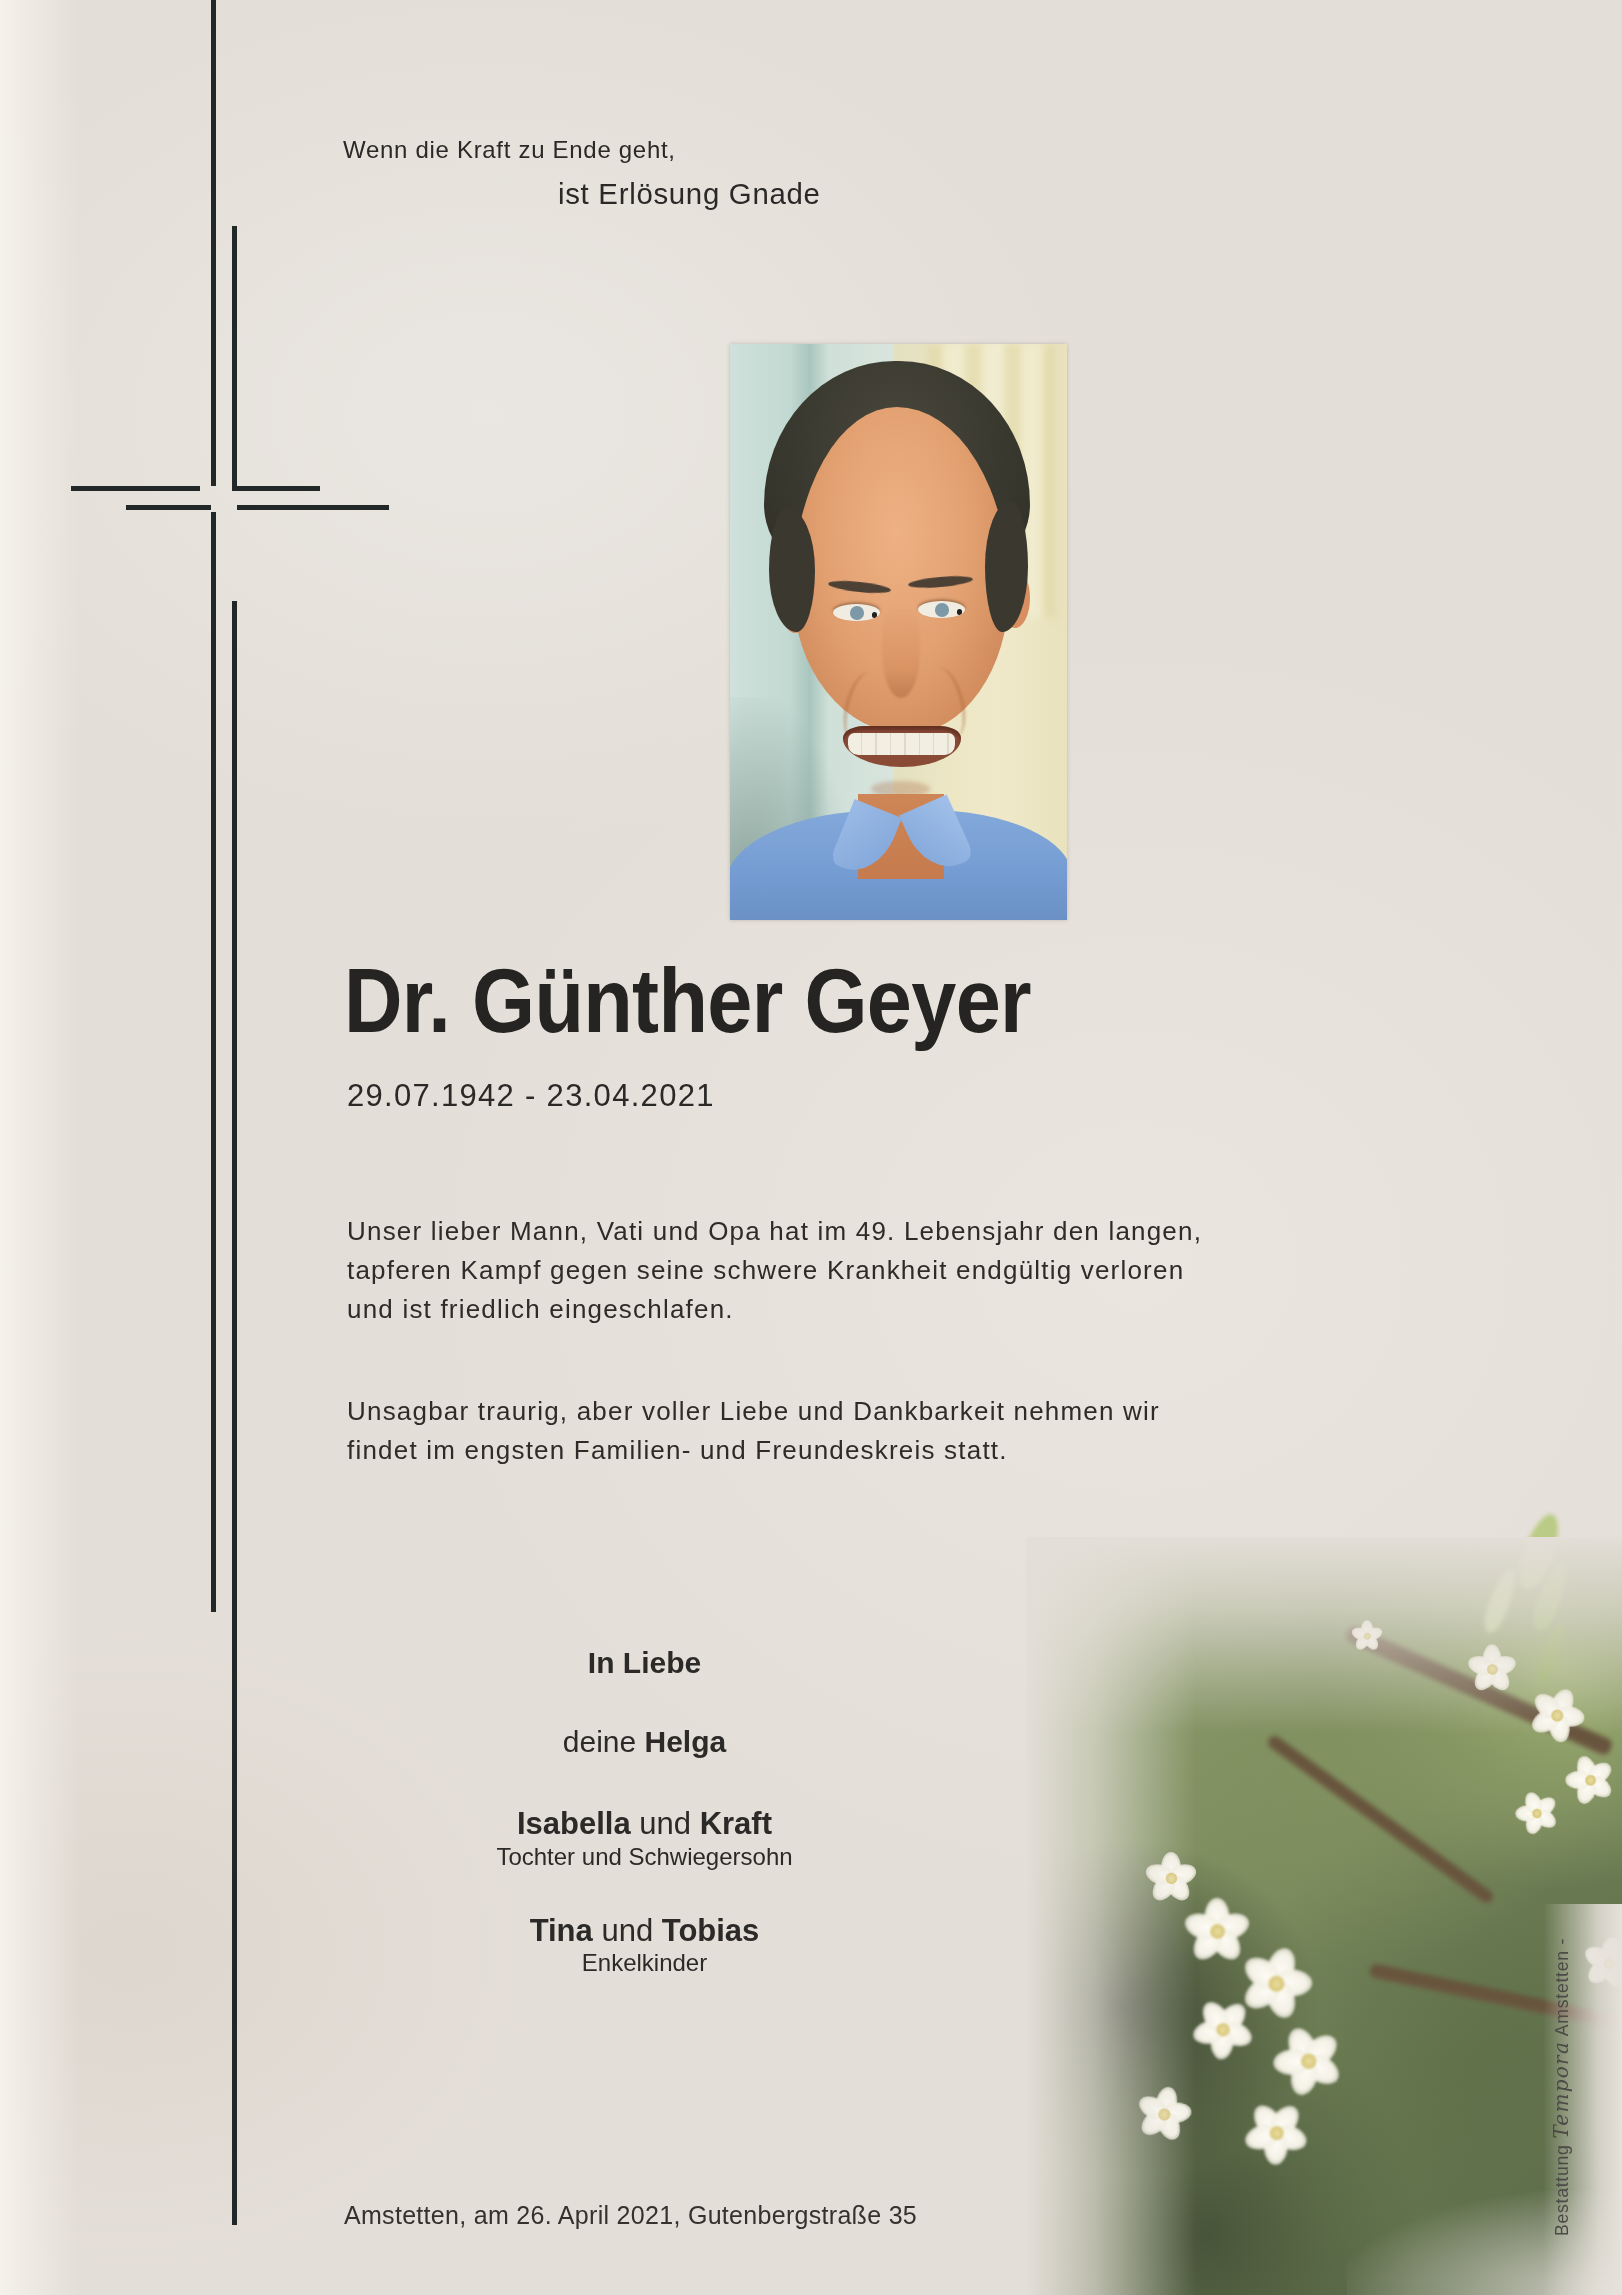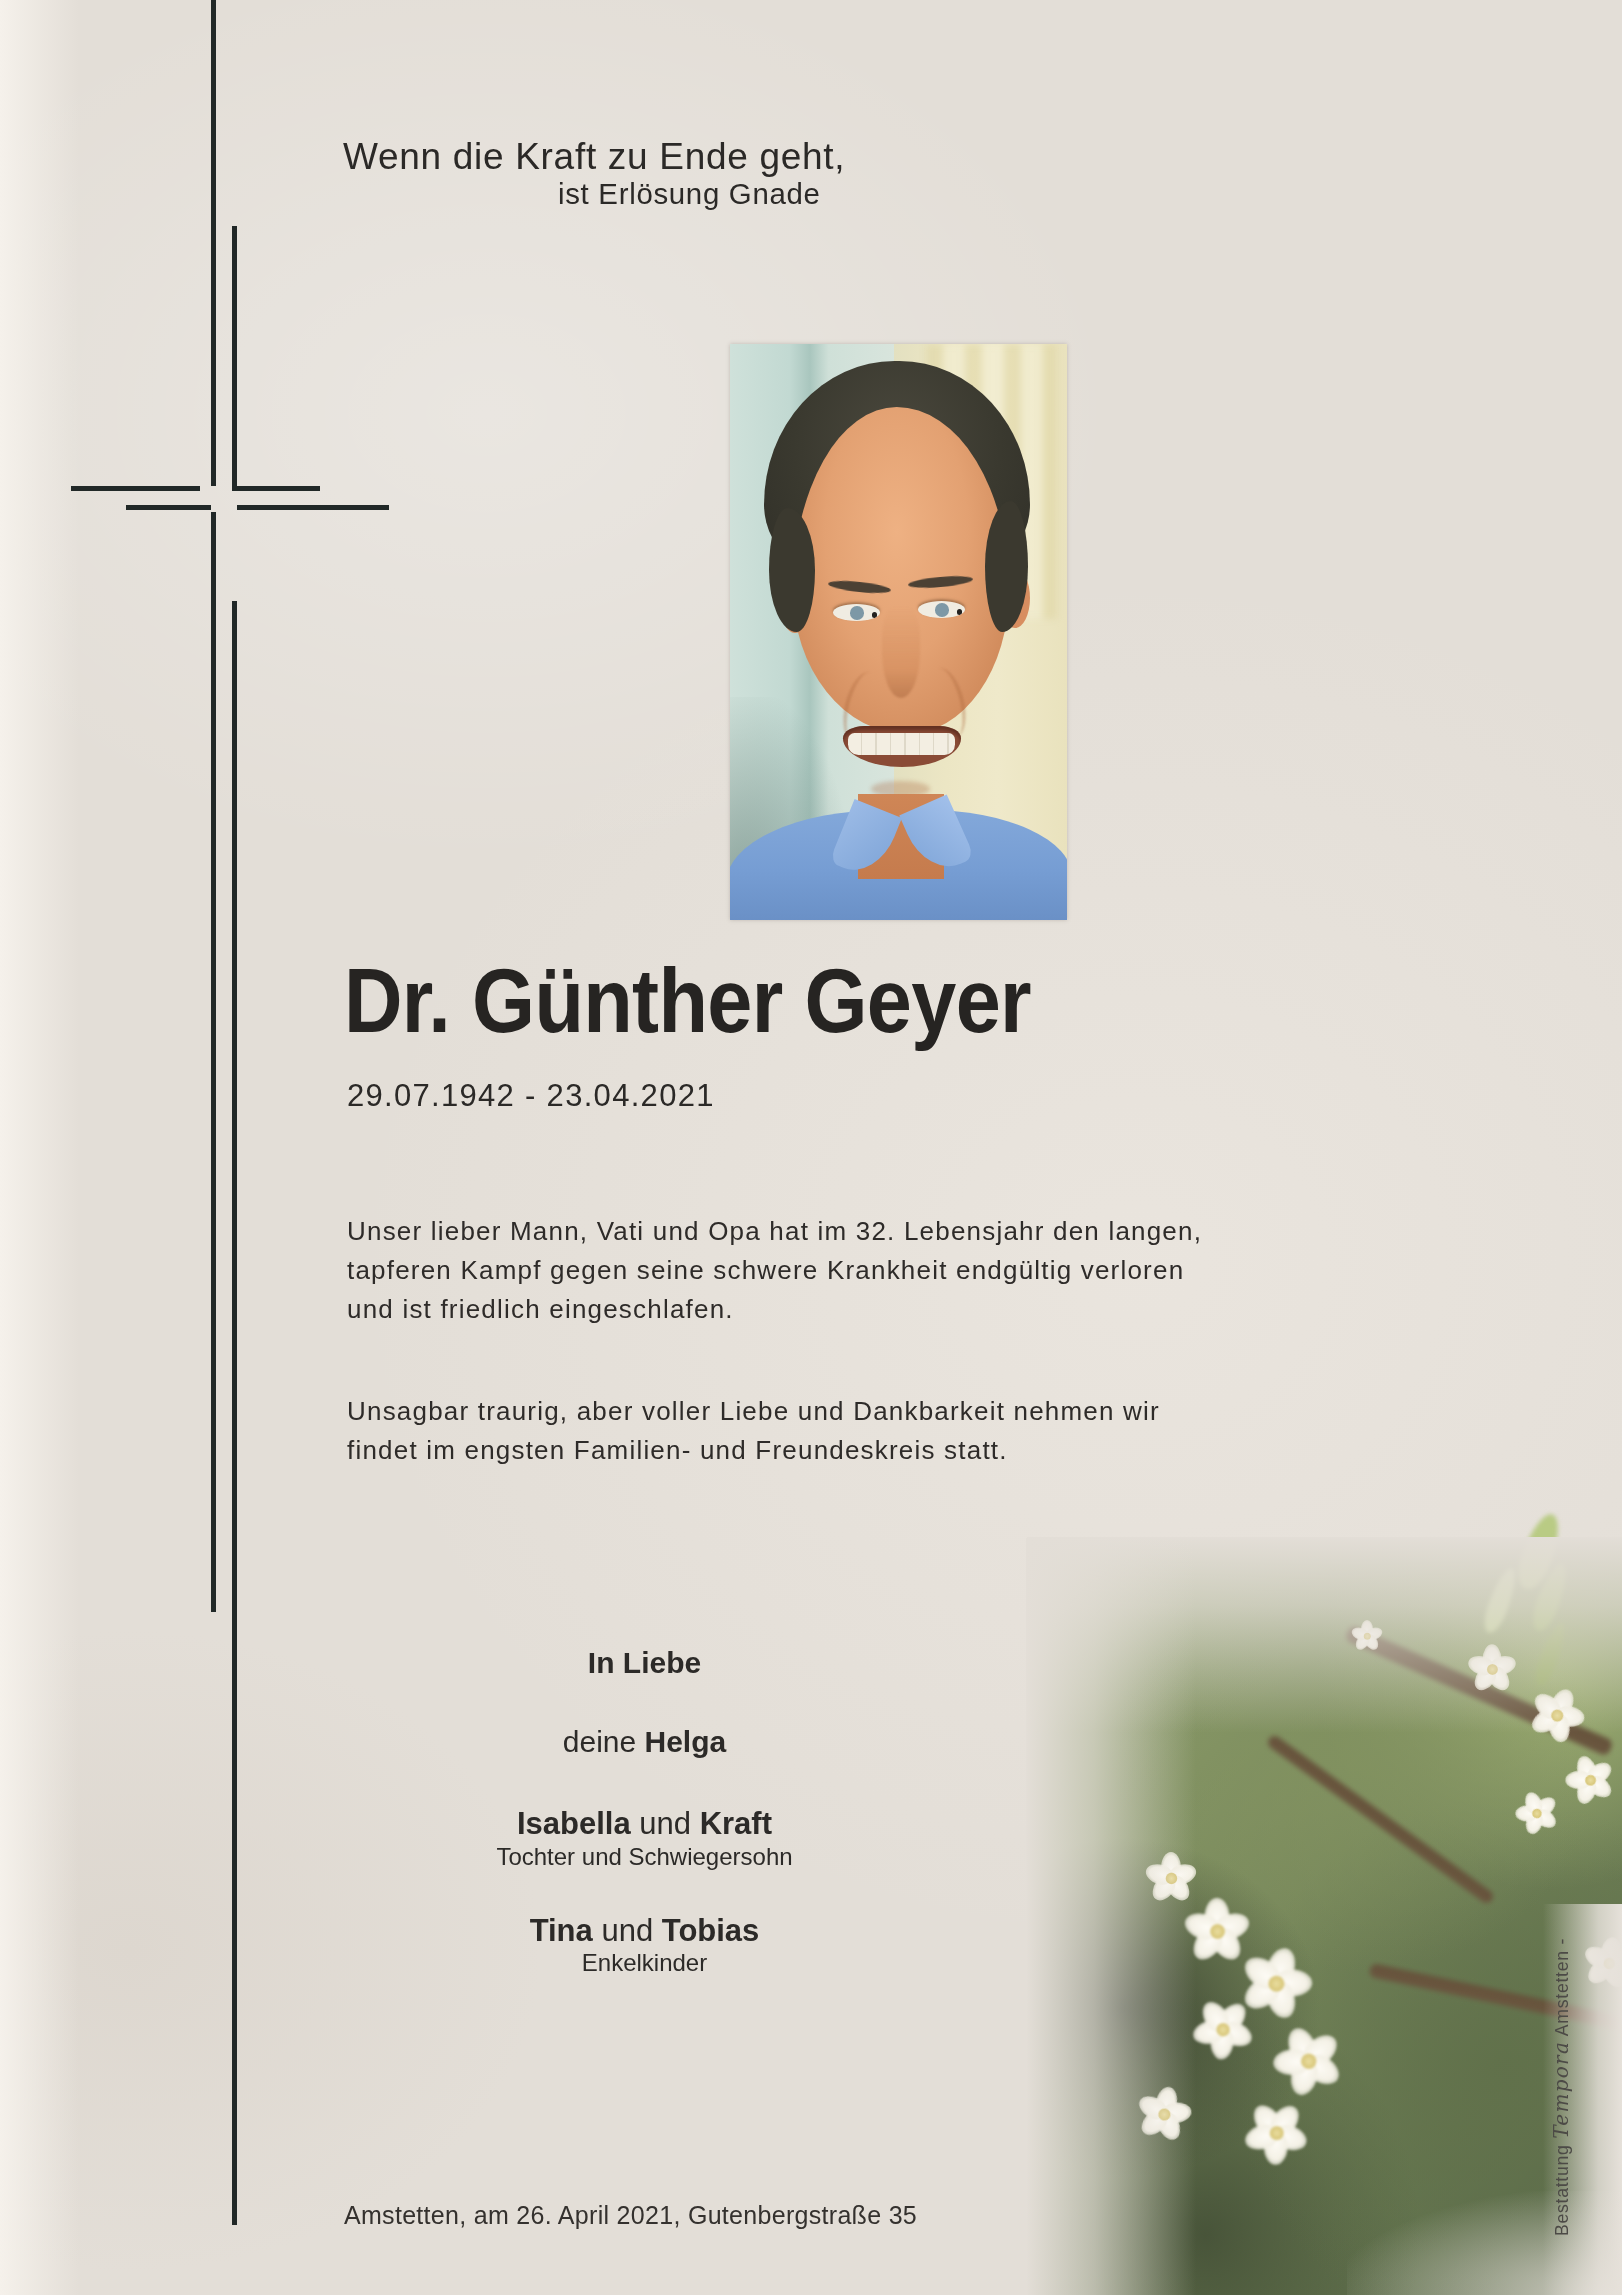--- a/index.html
+++ b/index.html
@@ -23,21 +23,21 @@
   .vA2{left:211px;top:512px;width:4.6px;height:1100px;}
   .vB1{left:232px;top:226px;width:5.2px;height:264px;}
   .vB2{left:232px;top:601px;width:5.2px;height:1624px;}
   .h1a{left:71px;top:486px;width:129px;height:4.6px;}
   .h1b{left:232px;top:486px;width:88px;height:4.6px;}
   .h2a{left:126px;top:505px;width:85px;height:5.2px;}
   .h2b{left:237px;top:505px;width:152px;height:5.2px;}
 
   
   .txt{position:absolute;white-space:nowrap;z-index:5;}
-  .motto1{left:343px;top:136px;font-size:37px;letter-spacing:0.7px;color:#2b2927;}
+  .motto1{left:343px;top:136px;font-size:24px;letter-spacing:0.7px;color:#2b2927;}
   .motto2{left:558px;top:177px;font-size:29.4px;letter-spacing:0.7px;color:#2b2927;}
   .name{left:344px;top:950px;font-size:90px;font-weight:700;letter-spacing:-0.7px;
         transform:scaleX(.9);transform-origin:0 0;color:#262422;}
   .dates{left:347px;top:1078px;font-size:31px;letter-spacing:1.3px;color:#2b2927;}
   .para{position:absolute;z-index:5;font-size:26px;line-height:39px;letter-spacing:1.2px;color:#2e2b29;white-space:nowrap;}
   .p1{left:347px;top:1212px;}
   .p2{left:347px;top:1392px;}
   .fam{position:absolute;left:347px;width:595px;text-align:center;z-index:5;white-space:nowrap;color:#2c2a28;}
   .fam b{font-weight:700;}
   .fam-inliebe{top:1646px;font-size:30px;font-weight:700;}
@@ -194,21 +194,21 @@
     <div class="ph-vneck"></div>
     <div class="ph-neck"></div>
     <div class="ph-collar-l"></div>
     <div class="ph-collar-r"></div>
   </div>
 
   <div class="txt name">Dr. Günther Geyer</div>
   <div class="txt dates">29.07.1942 - 23.04.2021</div>
 
   <div class="para p1">
-    <div>Unser lieber Mann, Vati und Opa hat im 32. Lebensjahr den langen,</div>
+    <div>Unser lieber Mann, Vati und Opa hat im 49. Lebensjahr den langen,</div>
     <div>tapferen Kampf gegen seine schwere Krankheit endgültig verloren</div>
     <div>und ist friedlich eingeschlafen.</div>
   </div>
   <div class="para p2">
     <div>Unsagbar traurig, aber voller Liebe und Dankbarkeit nehmen wir</div>
     <div>findet im engsten Familien- und Freundeskreis statt.</div>
   </div>
 
   <div class="fam fam-inliebe">In Liebe</div>
   <div class="fam fam-helga"><span>deine </span><b>Helga</b></div>

